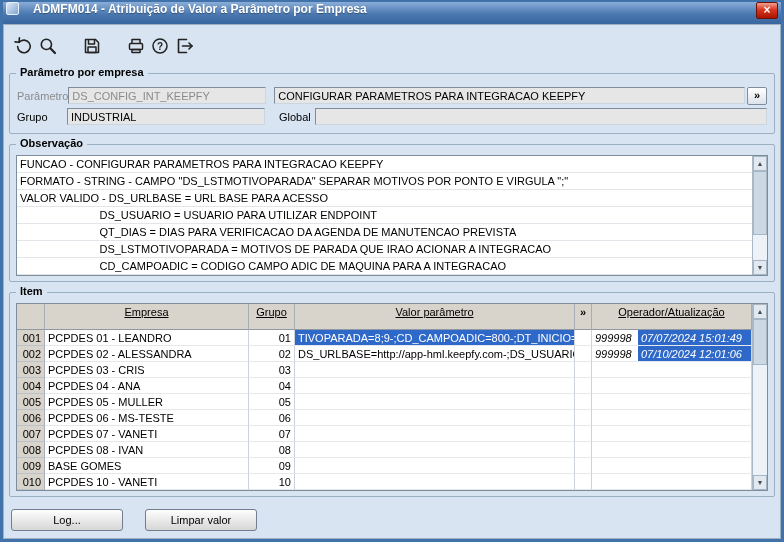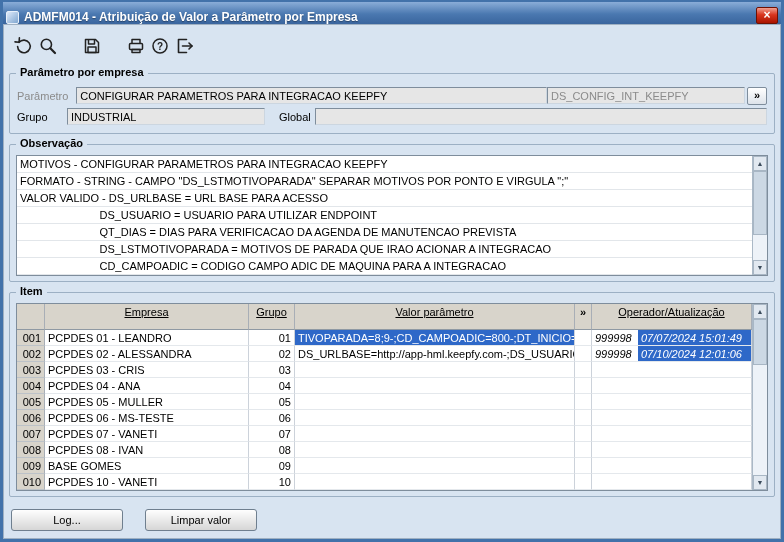--- a/index.html
+++ b/index.html
@@ -8,21 +8,21 @@
     font-family:"Liberation Sans","DejaVu Sans",sans-serif;
     font-size:11px;color:#000;background:#fff;
   }
   .window{
     width:784px;height:542px;box-sizing:border-box;
     background:#4272aa;padding:2px 3px 3px;
     display:flex;flex-direction:column;
   }
   
   .titlebar{
-    flex:0 0 22px;height:22px;display:flex;align-items:flex-end;gap:5px;
+    flex:0 0 22px;height:22px;display:flex;align-items:flex-start;gap:14px;
     padding:0 3px;
     background:linear-gradient(180deg,#8aadd8 0%,#4a78b0 55%,#3a659e 100%);
   }
   .appicon{
     width:13px;height:13px;border-radius:2px;
     background:linear-gradient(135deg,#dfeafa,#7fa6d0);
     border:1px solid #e8f0fa;box-sizing:border-box;
   }
   .title{
     flex:1;color:#fff;font-weight:bold;font-size:12px;
@@ -200,36 +200,36 @@
           <path d="M8.5 10 H18"></path>
           <path d="M15 7 L18 10 L15 13"></path>
         </svg>
       </button>
     </div>
 
     <div class="groupbox">
       <span class="legend">Parâmetro por empresa</span>
       <div class="frow">
         <span class="flabel dim">Parâmetro</span>
+        <span class="field f-code dim">DS_CONFIG_INT_KEEPFY</span>
         <span class="field f-desc">CONFIGURAR PARAMETROS PARA INTEGRACAO KEEPFY</span>
-        <span class="field f-code dim">DS_CONFIG_INT_KEEPFY</span>
         <span class="xbtn">»</span>
       </div>
       <div class="frow">
         <span class="flabel">Grupo</span>
         <span class="field f-grupo">INDUSTRIAL</span>
         <span class="glabel">Global</span>
         <span class="field f-global"></span>
       </div>
     </div>
 
     <div class="groupbox">
       <span class="legend">Observação</span>
       <div class="listbox">
-        <div class="obsline">MOTIVOS - CONFIGURAR PARAMETROS PARA INTEGRACAO KEEPFY</div>
+        <div class="obsline">FUNCAO - CONFIGURAR PARAMETROS PARA INTEGRACAO KEEPFY</div>
         <div class="obsline">FORMATO - STRING - CAMPO "DS_LSTMOTIVOPARADA" SEPARAR MOTIVOS POR PONTO E VIRGULA ";"</div>
         <div class="obsline">VALOR VALIDO - DS_URLBASE = URL BASE PARA ACESSO</div>
         <div class="obsline">                          DS_USUARIO = USUARIO PARA UTILIZAR ENDPOINT</div>
         <div class="obsline">                          QT_DIAS = DIAS PARA VERIFICACAO DA AGENDA DE MANUTENCAO PREVISTA</div>
         <div class="obsline">                          DS_LSTMOTIVOPARADA = MOTIVOS DE PARADA QUE IRAO ACIONAR A INTEGRACAO</div>
         <div class="obsline">                          CD_CAMPOADIC = CODIGO CAMPO ADIC DE MAQUINA PARA A INTEGRACAO</div>
         <div class="vscroll">
           <div class="sbtn">
               <span>▲</span>
             </div>

